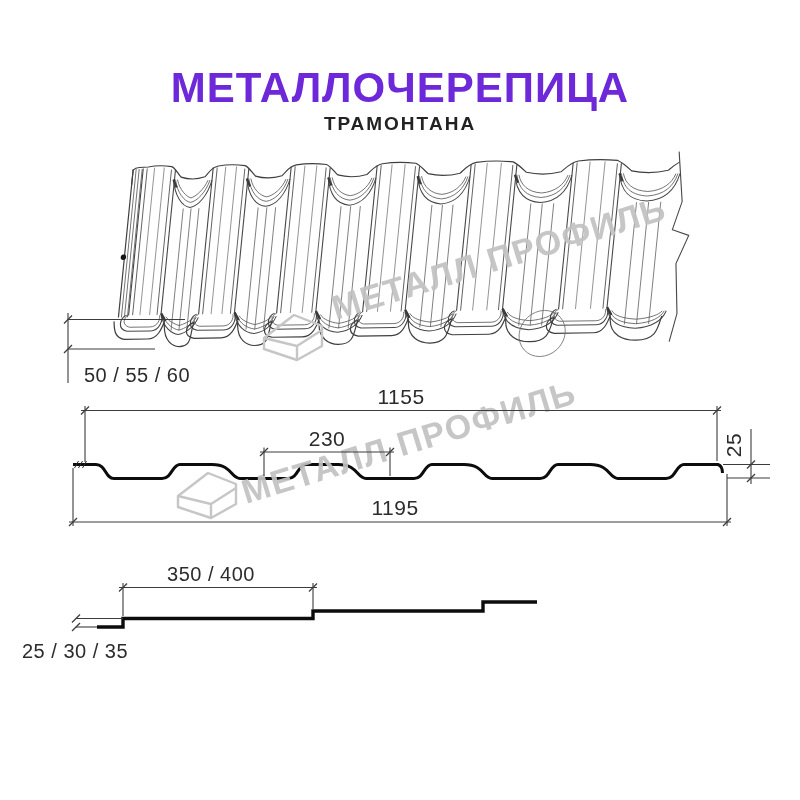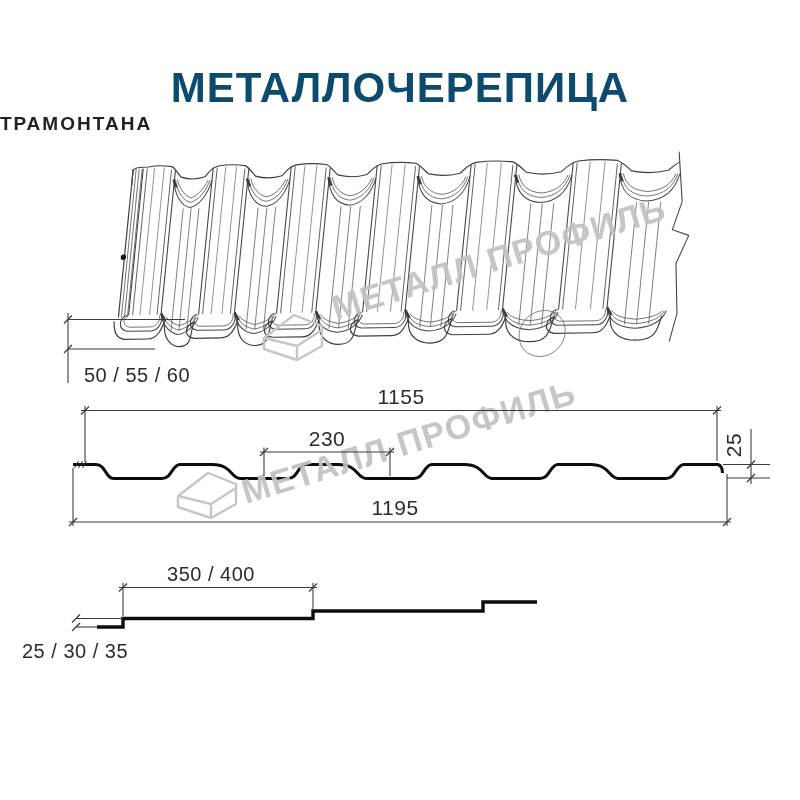--- a/index.html
+++ b/index.html
@@ -1,20 +1,20 @@
 <!DOCTYPE html>
 <html><head>
 <meta charset="utf-8">
 <style>
   html,body{margin:0;padding:0;}
   body{width:800px;height:800px;background:#ffffff;overflow:hidden;position:relative;
        font-family:"Liberation Sans",sans-serif;}
   .page-title{position:absolute;top:64px;left:0;width:800px;text-align:center;
-      font-size:42px;font-weight:bold;letter-spacing:1px;color:#0c4a6e;}
-  .page-subtitle{position:absolute;top:113px;left:0;width:800px;text-align:left;
+      font-size:42px;font-weight:bold;letter-spacing:1px;color:#6d28d9;}
+  .page-subtitle{position:absolute;top:113px;left:0;width:800px;text-align:center;
       font-size:19px;font-weight:bold;letter-spacing:2px;color:#222;}
   svg{position:absolute;left:0;top:0;}
   .dim{font-family:"Liberation Sans",sans-serif;font-size:21px;fill:#2c2c2c;letter-spacing:0.5px;}
   .dim-s{font-family:"Liberation Sans",sans-serif;font-size:20px;fill:#2c2c2c;letter-spacing:0.5px;}
   .wm{font-family:"Liberation Sans",sans-serif;font-weight:bold;font-size:34px;
       fill:#c2c2c2;letter-spacing:1.5px;opacity:0.92;}
   .dimline{stroke:#3c3c3c;stroke-width:1.1;fill:none;}
   .tick{stroke:#3c3c3c;stroke-width:1.3;}
 </style>
 </head>

